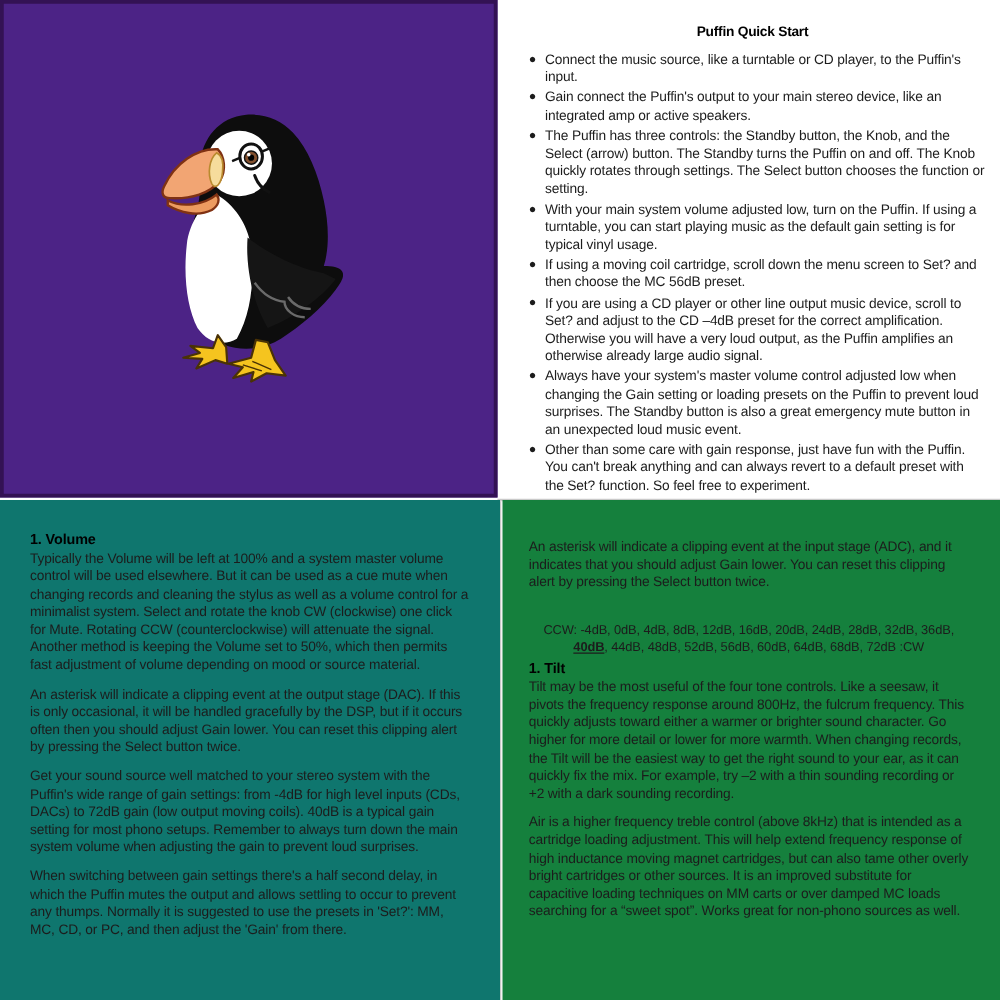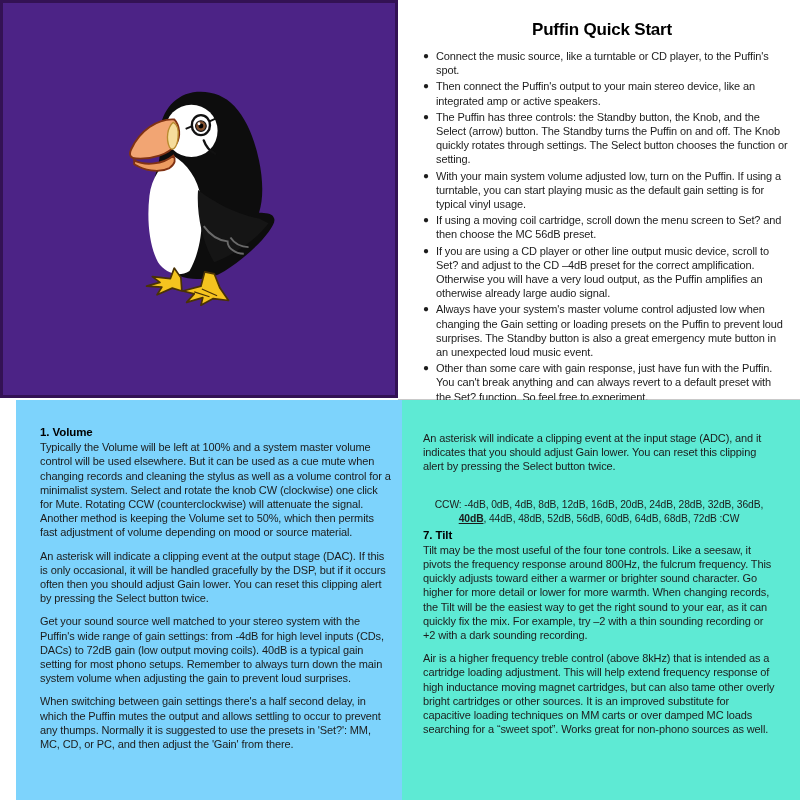--- a/index.html
+++ b/index.html
@@ -12,33 +12,33 @@
   
   #tl{
     left:0;top:0;width:398px;height:398px;
     background:#4C2386;border:3px solid #331254;
     display:flex;align-items:center;justify-content:center;
   }
   #tl svg{width:162px;height:228px;}
 
   
   #tr{left:400px;top:0;width:400px;height:398px;padding:20px 10px 0 14px;background:#fff;}
-  .qs-title{text-align:center;font-size:17px;font-weight:bold;color:#000;margin:0 0 9px 0;letter-spacing:-0.2px;}
+  .qs-title{text-align:center;font-size:11px;font-weight:bold;color:#000;margin:0 0 9px 0;letter-spacing:-0.2px;}
   ul.bullets{list-style:none;margin:0;padding:0;font-size:11px;line-height:14.2px;letter-spacing:-0.12px;}
   ul.bullets li{display:flex;margin:0 0 2px 0;}
   ul.bullets .dot{flex:none;width:22px;padding-left:9px;box-sizing:border-box;font-size:10px;}
   ul.bullets .btext{flex:1;padding-right:2px;}
 
   
   .div-h{position:absolute;left:398px;top:399px;width:402px;height:2px;background:#c9c9c9;}
   .div-v{position:absolute;left:399px;top:401px;width:2px;height:399px;background:#c9c9c9;}
 
   
-  #bl{left:16px;top:400px;width:400px;height:400px;padding:25px 25px 0 24px;background:#7dd3fc;}
-  #br{left:402px;top:400px;width:398px;height:400px;padding:31px 25px 0 21px;background:#5eead4;}
+  #bl{left:0;top:400px;width:400px;height:400px;padding:25px 25px 0 24px;background:#0f766e;}
+  #br{left:402px;top:400px;width:398px;height:400px;padding:31px 25px 0 21px;background:#15803d;}
   .col{font-size:11px;line-height:14.2px;letter-spacing:-0.12px;}
   .col h3{font-size:11.5px;color:#000;margin:0 0 1px 0;letter-spacing:-0.1px;}
   .col p{margin:0 0 9px 0;}
   .ccw{font-size:10.3px;line-height:14px;text-align:center;margin:0 0 4px 0;letter-spacing:-0.1px;}
   .hl{font-weight:bold;text-decoration:underline;}
   .sp-above{margin-top:13px;}
   .ccw-tight{margin-bottom:2px;margin-top:24px;}
 </style>
 </head>
 <body>
@@ -75,25 +75,25 @@
 </div>
 
 <div class="div-h"></div>
 <div class="div-v"></div>
 
 <div class="panel" id="tr">
   <h2 class="qs-title">Puffin Quick Start</h2>
   <ul class="bullets">
     <li>
         <span class="dot">●</span>
-        <span class="btext">Connect the music source, like a turntable or CD player, to the Puffin's spot.</span>
+        <span class="btext">Connect the music source, like a turntable or CD player, to the Puffin's input.</span>
       </li>
     <li>
         <span class="dot">●</span>
-        <span class="btext">Then connect the Puffin's output to your main stereo device, like an integrated amp or active speakers.</span>
+        <span class="btext">Gain connect the Puffin's output to your main stereo device, like an integrated amp or active speakers.</span>
       </li>
     <li>
         <span class="dot">●</span>
         <span class="btext">The Puffin has three controls: the Standby button, the Knob, and the Select (arrow) button. The Standby turns the Puffin on and off. The Knob quickly rotates through settings. The Select button chooses the function or setting.</span>
       </li>
     <li>
         <span class="dot">●</span>
         <span class="btext">With your main system volume adjusted low, turn on the Puffin. If using a turntable, you can start playing music as the default gain setting is for typical vinyl usage.</span>
       </li>
     <li>
@@ -119,16 +119,16 @@
   <h3>1. Volume</h3>
   <p>Typically the Volume will be left at 100% and a system master volume control will be used elsewhere. But it can be used as a cue mute when changing records and cleaning the stylus as well as a volume control for a minimalist system. Select and rotate the knob CW (clockwise) one click for Mute. Rotating CCW (counterclockwise) will attenuate the signal. Another method is keeping the Volume set to 50%, which then permits fast adjustment of volume depending on mood or source material.</p>
   <p>An asterisk will indicate a clipping event at the output stage (DAC). If this is only occasional, it will be handled gracefully by the DSP, but if it occurs often then you should adjust Gain lower. You can reset this clipping alert by pressing the Select button twice.</p>
   <p>Get your sound source well matched to your stereo system with the Puffin's wide range of gain settings: from -4dB for high level inputs (CDs, DACs) to 72dB gain (low output moving coils). 40dB is a typical gain setting for most phono setups. Remember to always turn down the main system volume when adjusting the gain to prevent loud surprises.</p>
   <p>When switching between gain settings there's a half second delay, in which the Puffin mutes the output and allows settling to occur to prevent any thumps. Normally it is suggested to use the presets in 'Set?': MM, MC, CD, or PC, and then adjust the 'Gain' from there.</p>
 </div>
 
 <div class="panel col" id="br">
   <p>An asterisk will indicate a clipping event at the input stage (ADC), and it indicates that you should adjust Gain lower. You can reset this clipping alert by pressing the Select button twice.</p>
   <div class="ccw ccw-tight"><span>CCW: -4dB, 0dB, 4dB, 8dB, 12dB, 16dB, 20dB, 24dB, 28dB, 32dB, 36dB, </span><span class="hl">40dB</span><span>, 44dB, 48dB, 52dB, 56dB, 60dB, 64dB, 68dB, 72dB :CW</span></div>
-  <h3 class="sp-above">7. Tilt</h3>
+  <h3 class="sp-above">1. Tilt</h3>
   <p>Tilt may be the most useful of the four tone controls. Like a seesaw, it pivots the frequency response around 800Hz, the fulcrum frequency. This quickly adjusts toward either a warmer or brighter sound character. Go higher for more detail or lower for more warmth. When changing records, the Tilt will be the easiest way to get the right sound to your ear, as it can quickly fix the mix. For example, try –2 with a thin sounding recording or +2 with a dark sounding recording.</p>
   <p>Air is a higher frequency treble control (above 8kHz) that is intended as a cartridge loading adjustment. This will help extend frequency response of high inductance moving magnet cartridges, but can also tame other overly bright cartridges or other sources. It is an improved substitute for capacitive loading techniques on MM carts or over damped MC loads searching for a “sweet spot”. Works great for non-phono sources as well.</p>
 </div>
 
 </body></html>

